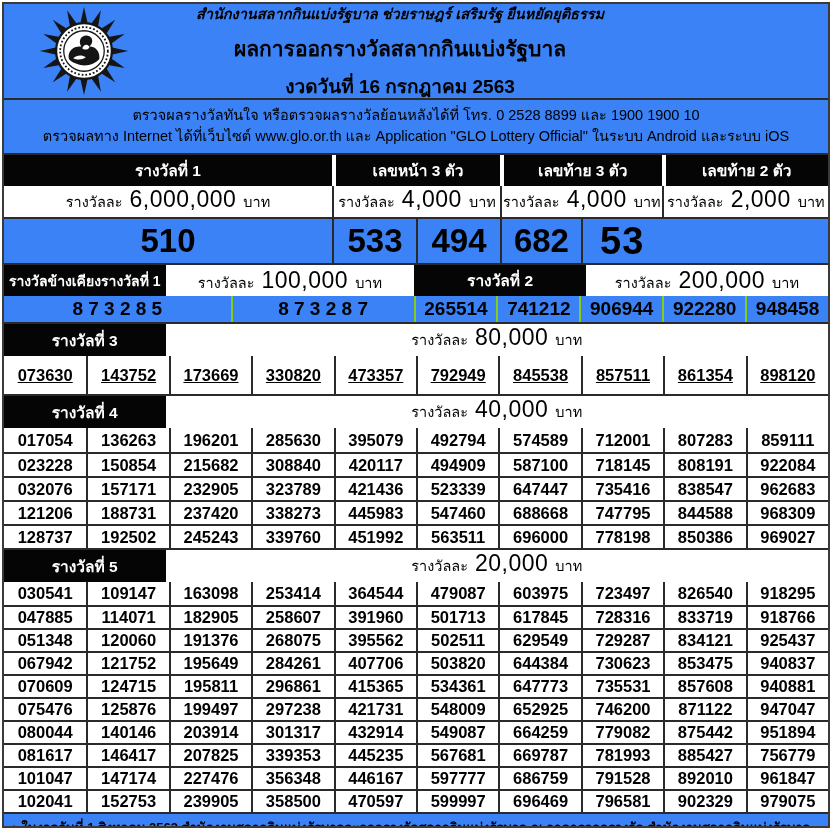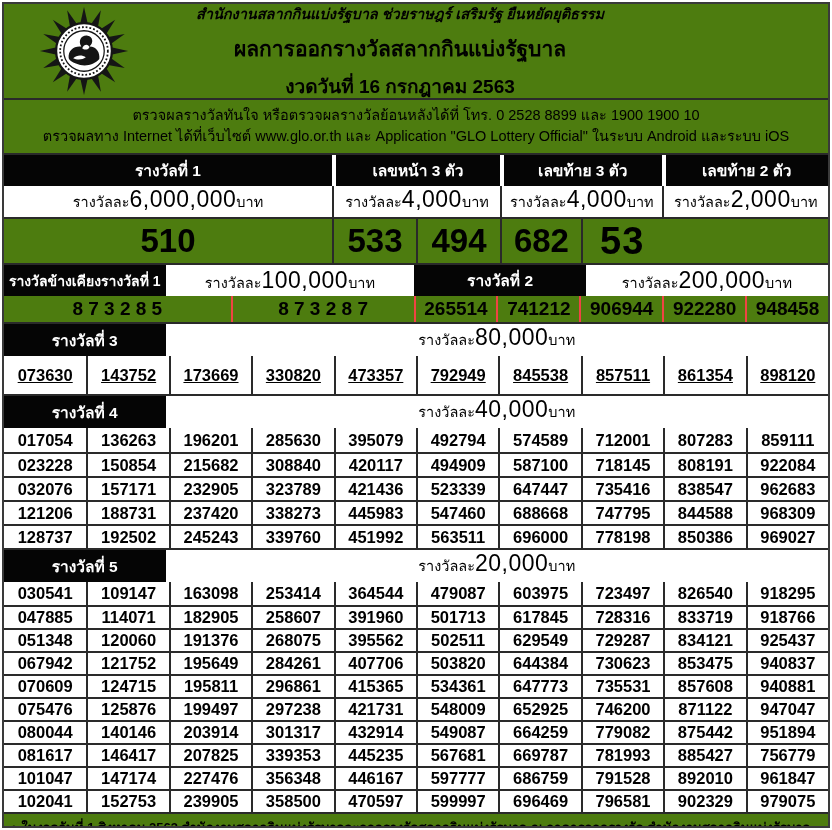--- a/index.html
+++ b/index.html
@@ -1,35 +1,35 @@
 <!DOCTYPE html>
 <html><head>
 <meta charset="utf-8">
 <style>
   * { box-sizing: border-box; margin: 0; padding: 0; }
   html,body { width: 832px; height: 830px; background: #fff; overflow: hidden; }
   body { font-family: "Liberation Sans", "DejaVu Sans", sans-serif; color: #000; }
-  .page { position: absolute; inset: 2px; border: 2px solid #3a3a3a; background: #4d7c0f; overflow: hidden; }
+  .page { position: absolute; inset: 2px; border: 2px solid #3a3a3a; background: #3b82f6; overflow: hidden; }
 
   
   .header { display: flex; align-items: center; height: 96px; border-bottom: 2px solid #2a2a2a; padding: 2px 10px; }
   .logo { width: 96px; height: 90px; margin-left: 22px; flex: 0 0 auto; }
   .header-text { flex: 1; text-align: center; margin-right: 150px; }
   .motto { font-style: italic; font-weight: bold; font-size: 14.5px; margin-bottom: 7px; }
   .title { font-weight: bold; font-size: 21px; margin-bottom: 6px; }
   .draw-date { font-weight: bold; font-size: 19px; }
 
   
   .info { border-bottom: 2px solid #2a2a2a; text-align: center; padding: 5px 0 6px; }
   .info div { font-size: 14.5px; line-height: 19px; padding: 1px 12px; }
 
   
   .blackcell { background: #050505; color: #fff; font-weight: bold; font-size: 15.5px;
                display: flex; align-items: center; justify-content: center; }
-  .amount { display: flex; align-items: baseline; justify-content: center; background: #fff; }
+  .amount { display: flex; align-items: baseline; justify-content: center; gap: 7px; background: #fff; }
   .amount .pfx, .amount .sfx { font-size: 14.5px; }
   .amount .val { font-size: 23px; letter-spacing: 0.5px; }
 
   
   .top-head { display: grid; grid-template-columns: 39.8% 10.2% 10.2% 9.8% 9.8% 20.2%; height: 31px; background:#fff; }
   .top-head .blackcell { border-left: 4px solid #fff; }
   .top-head .blackcell:first-child { border-left: none; }
   .span2 { grid-column: span 2; }
   .top-amounts { display: grid; grid-template-columns: 39.8% 10.2% 10.2% 9.8% 9.8% 20.2%; height: 33px; border-bottom: 2px solid #2a2a2a; }
   .top-amounts .amount { border-left: 2px solid #2a2a2a; }
@@ -38,21 +38,21 @@
   .bignum { display: flex; align-items: center; justify-content: center; font-weight: bold; border-left: 2px solid #2a2a2a; }
   .top-nums .bignum:first-child { border-left: none; }
   .n1 { font-size: 38px; letter-spacing: 2px; }
   .n3 { font-size: 33px; }
   .n2 { font-size: 38px; letter-spacing: 1px; }
 
   
   .side-head { display: grid; grid-template-columns: 19.6% 30.2% 20.8% 29.4%; height: 31px; }
   .side-head .amount { padding-top: 2px; }
   .side-nums { display: grid; grid-template-columns: 27.5% 22.2% 10.06% 10.06% 10.06% 10.06% 10.06%; height: 28px; border-bottom: 2px solid #2a2a2a; }
-  .midnum { display: flex; align-items: center; justify-content: center; font-weight: bold; font-size: 19px; border-left: 2px solid #ef4444; }
+  .midnum { display: flex; align-items: center; justify-content: center; font-weight: bold; font-size: 19px; border-left: 2px solid #84cc16; }
   .side-nums .midnum:first-child { border-left: none; }
 
   
   .sec-head { display: grid; grid-template-columns: 19.6% 80.4%; height: 32px; }
   .numgrid { display: grid; grid-template-columns: repeat(10, 1fr); border-bottom: 2px solid #2a2a2a; background: #fff; }
   .ncell { display: flex; align-items: center; justify-content: center; font-weight: bold; font-size: 16.5px;
            border-left: 2px solid #2a2a2a; border-top: 2px solid #2a2a2a; }
   .ncell:nth-child(10n+1) { border-left: none; }
   .g3 .ncell { height: 38px; text-decoration: underline; }
   .g4 .ncell { height: 24px; }

